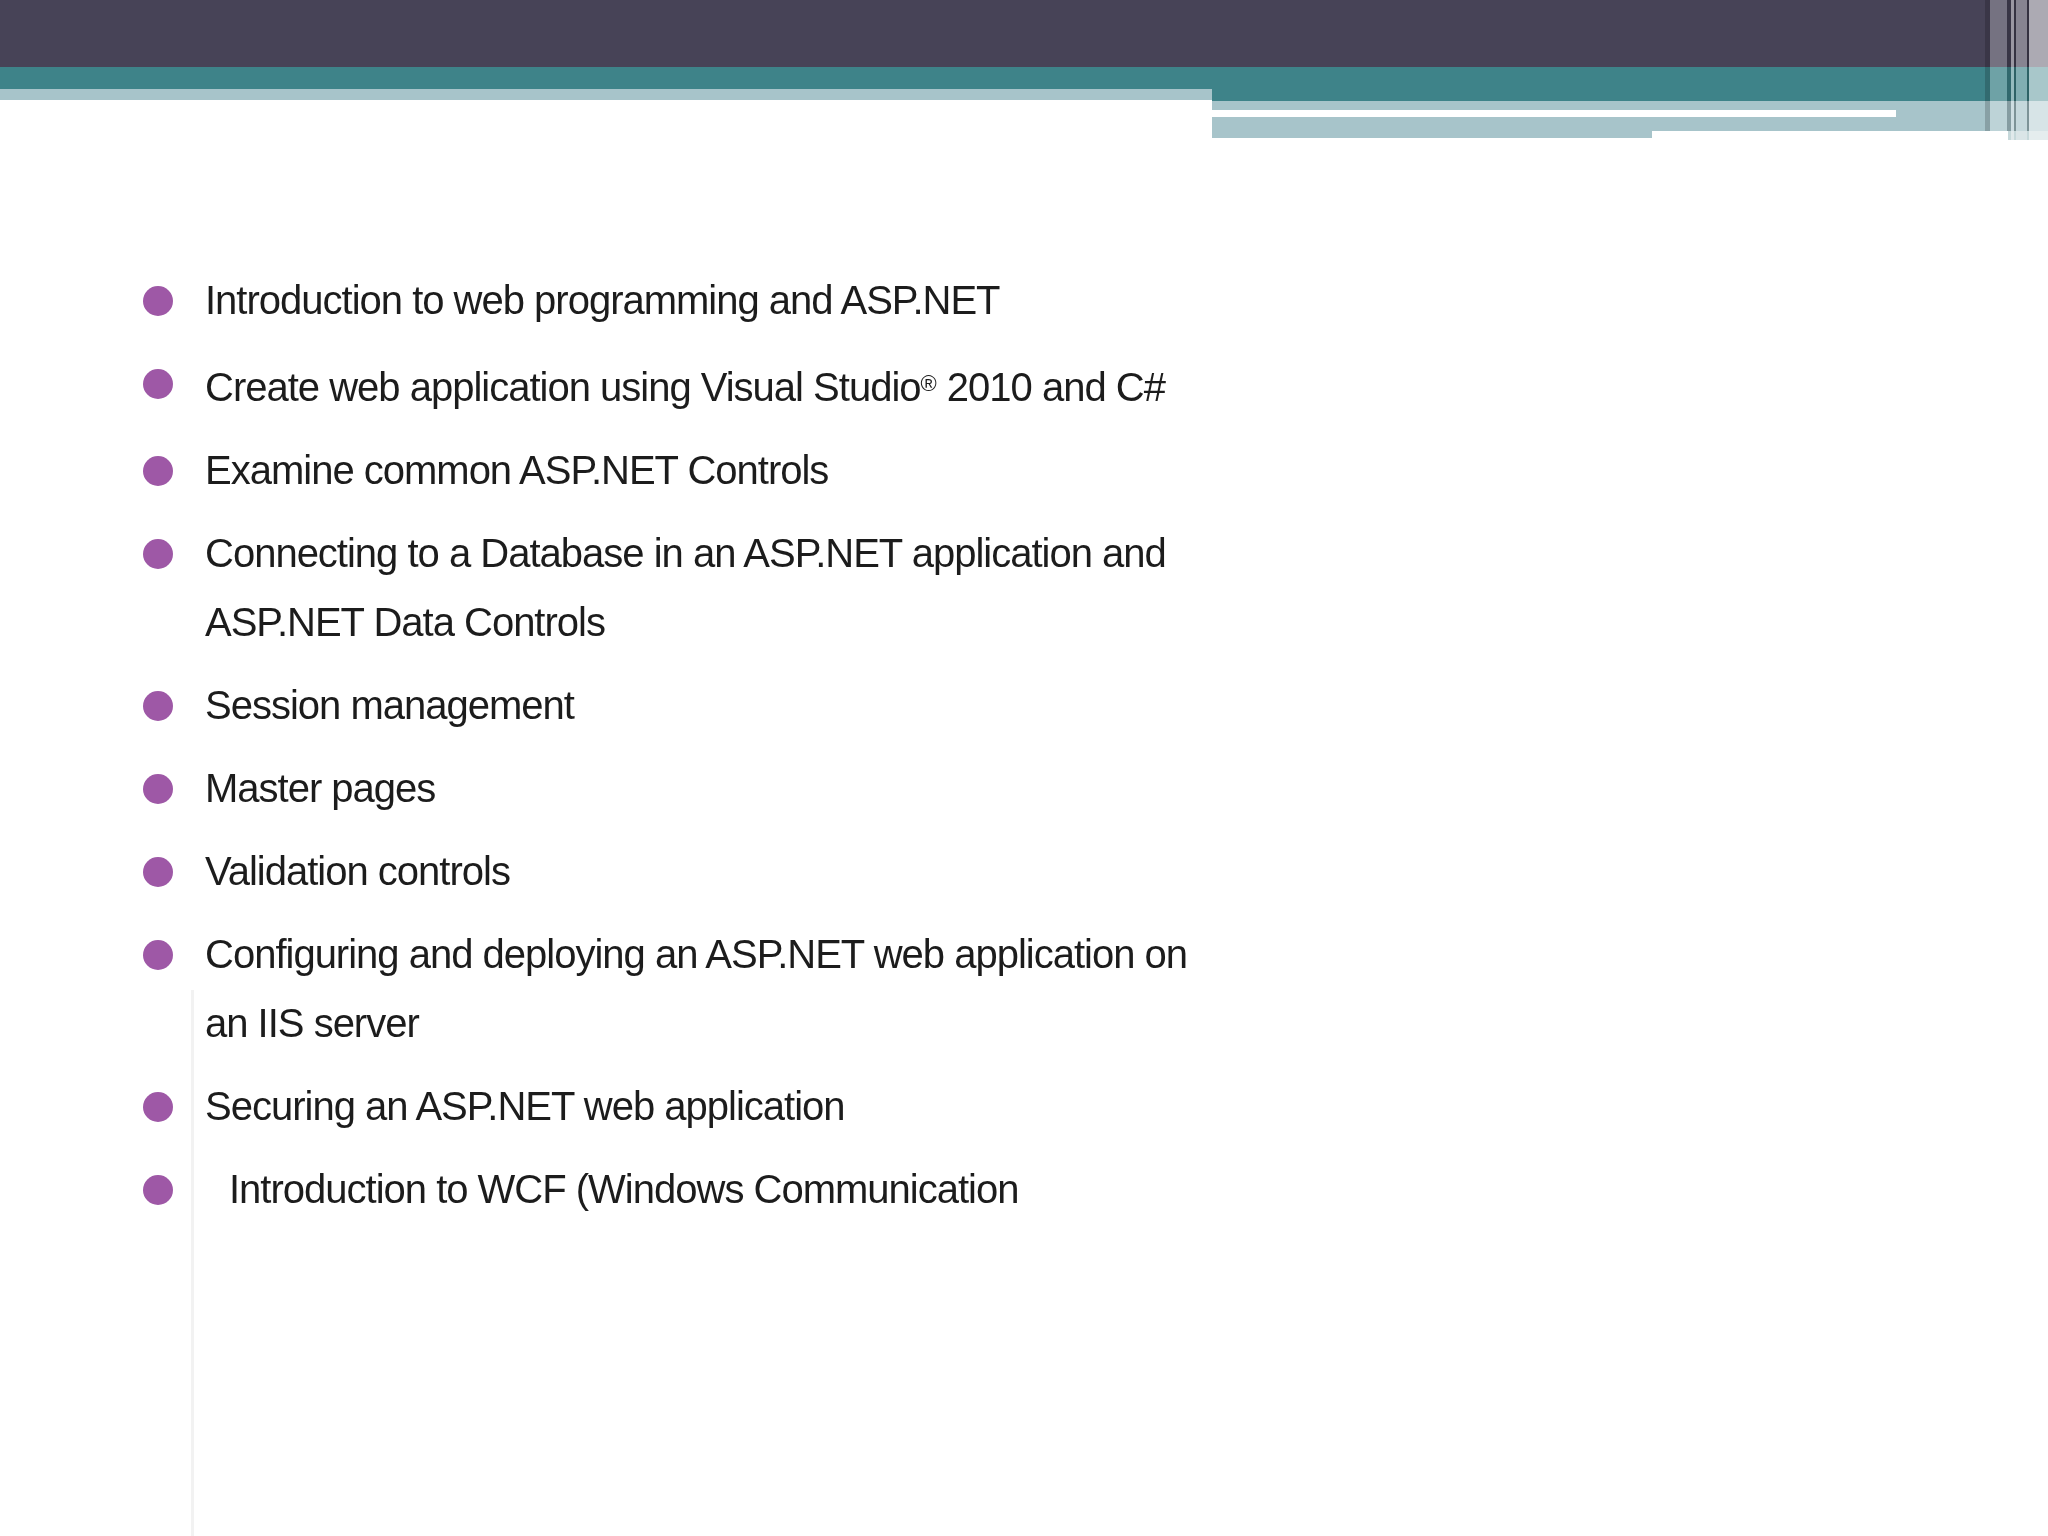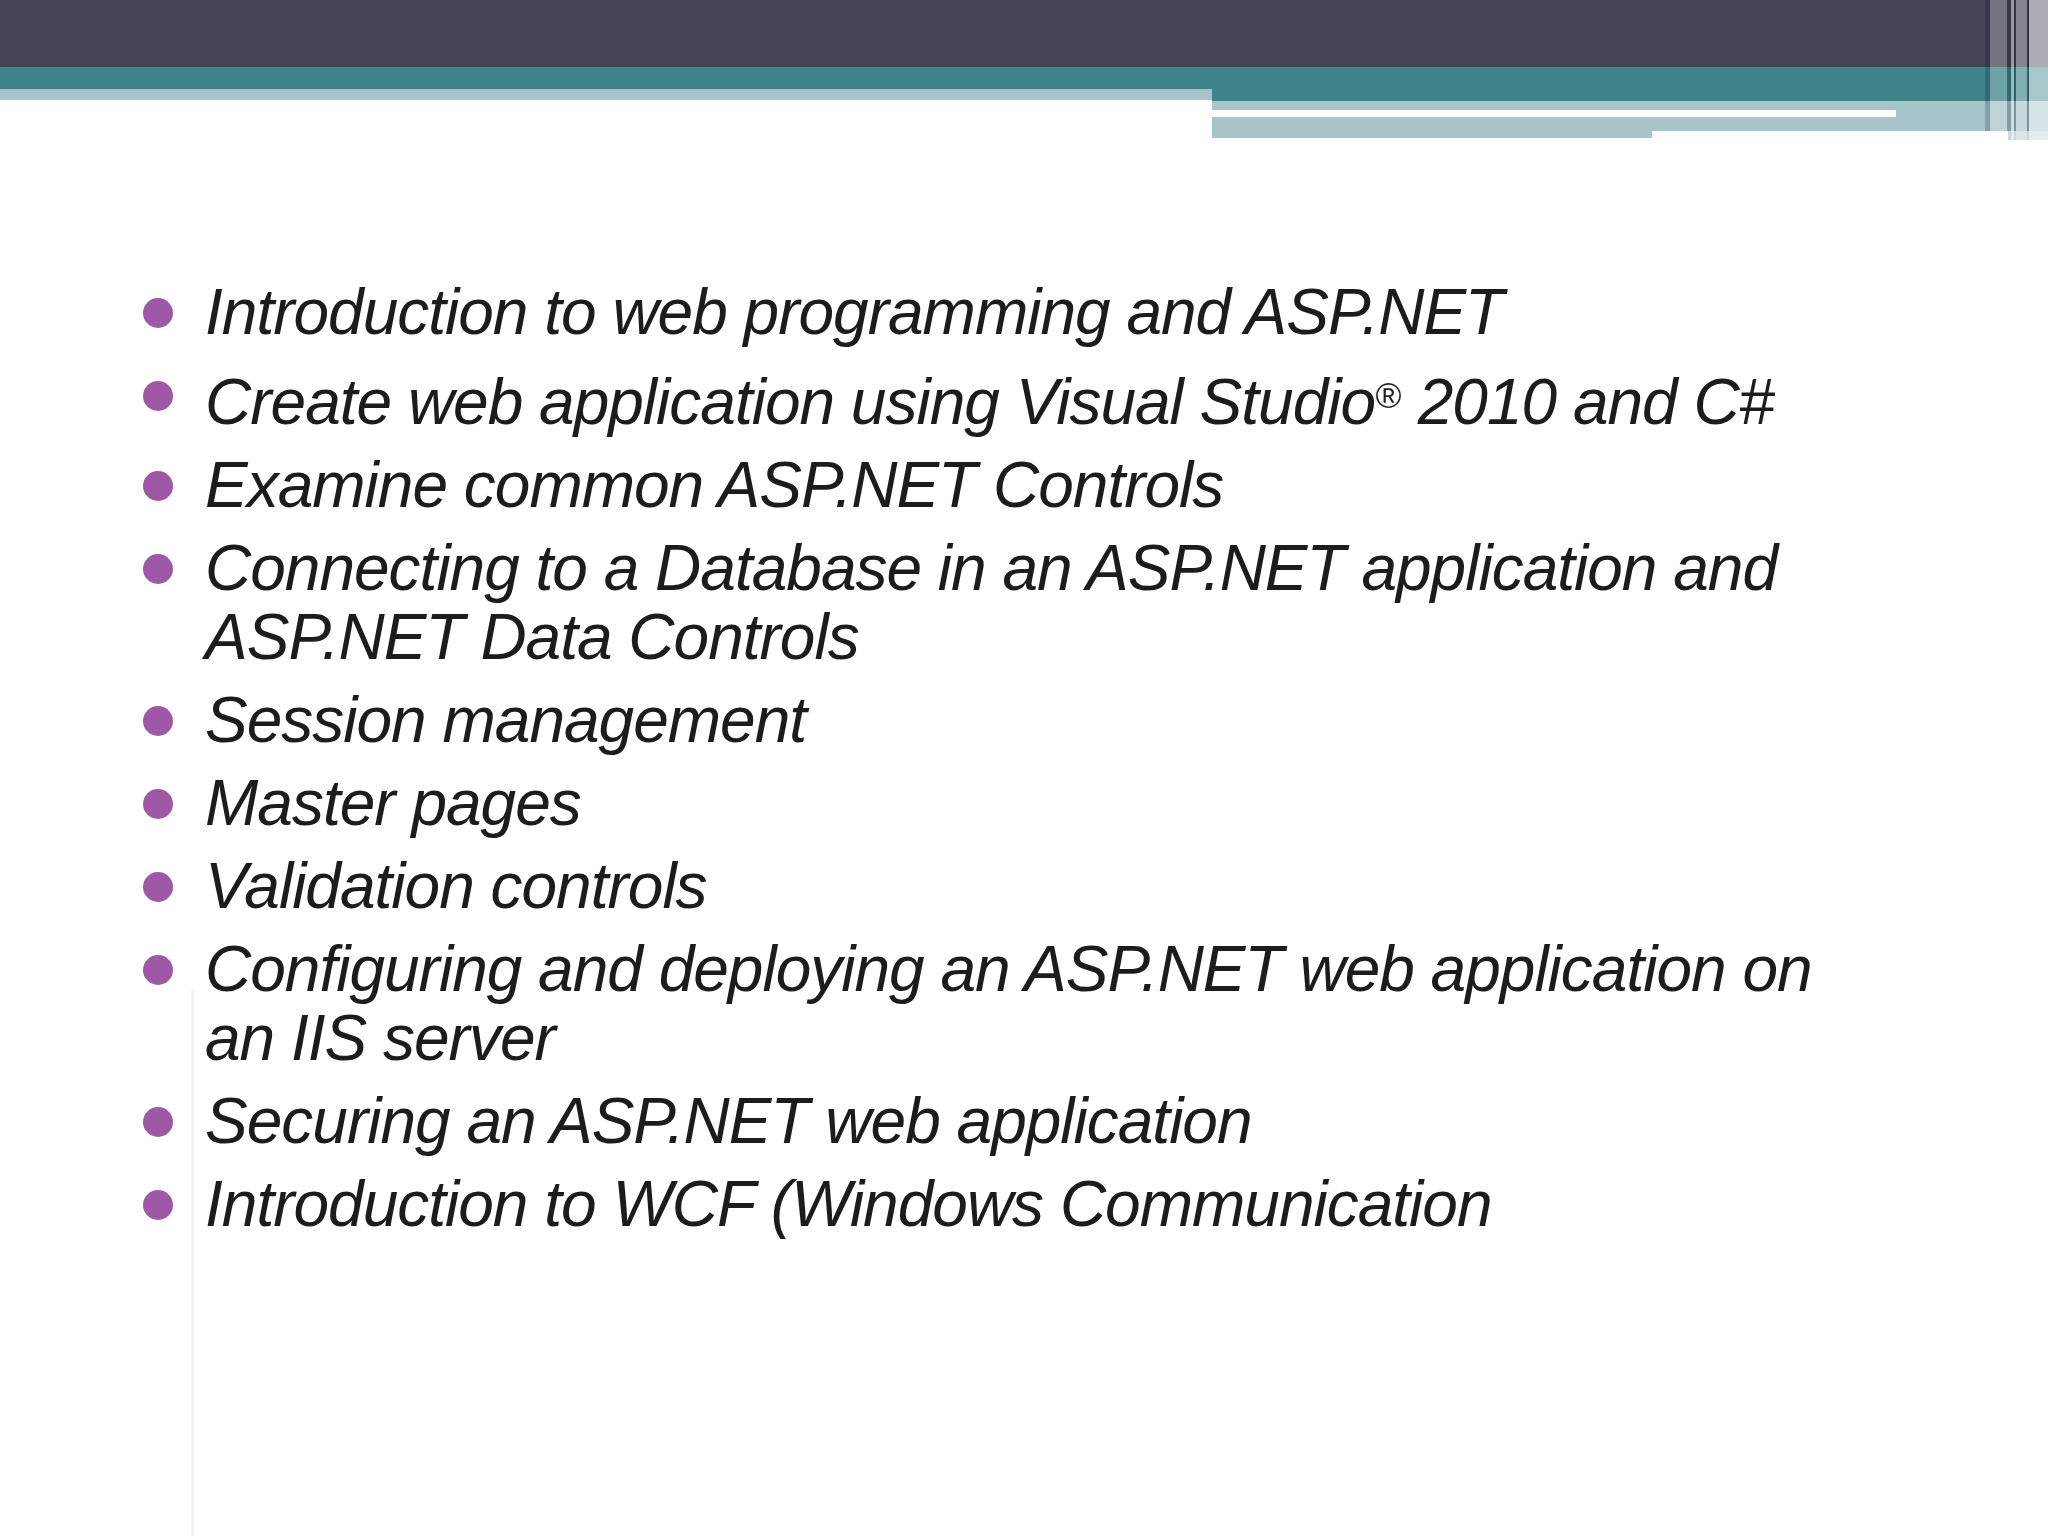--- a/index.html
+++ b/index.html
@@ -25,26 +25,26 @@
   .vs2{left:5px; width:17px;height:131px;background:rgba(255,255,255,0.25);}
   .vs3{left:22px;width:4px; height:131px;background:rgba(0,0,0,0.20);}
   .vs4{left:26px;width:3px; height:140px;background:rgba(255,255,255,0.45);}
   .vs5{left:29px;width:2px; height:131px;background:rgba(0,0,0,0.25);}
   .vs6{left:31px;width:11px;height:140px;background:rgba(255,255,255,0.35);}
   .vs7{left:42px;width:2px; height:131px;background:rgba(0,0,0,0.25);}
   .vs8{left:44px;width:19px;height:140px;background:rgba(255,255,255,0.55);}
   .guide-line{left:191px;top:990px;width:3px;height:546px;background:rgba(0,0,0,0.05);}
   
   .list{
-    position:absolute;left:143px;top:278px;right:40px;
+    position:absolute;left:143px;top:266px;right:40px;
     color:#1c1c1c;
-    font-size:64px;line-height:69px;letter-spacing:-1px;font-style:italic;
+    font-size:40px;line-height:69px;letter-spacing:-1px;
   }
   .item{display:grid;grid-template-columns:62px 1fr;margin-bottom:14px;}
-  .item:last-child{margin-bottom:0;}
+  .item:last-child{margin-bottom:0;gap:24px;}
   .dot{
     grid-column:1;grid-row:1;
     width:30px;height:30px;margin-top:20px;
     border-radius:50%;background:#9e58a6;
   }
   .lines{grid-column:2;}
   .line{white-space:nowrap;}
   .reg{font-size:0.55em;vertical-align:0.45em;letter-spacing:0;}
 </style>
 </head>

